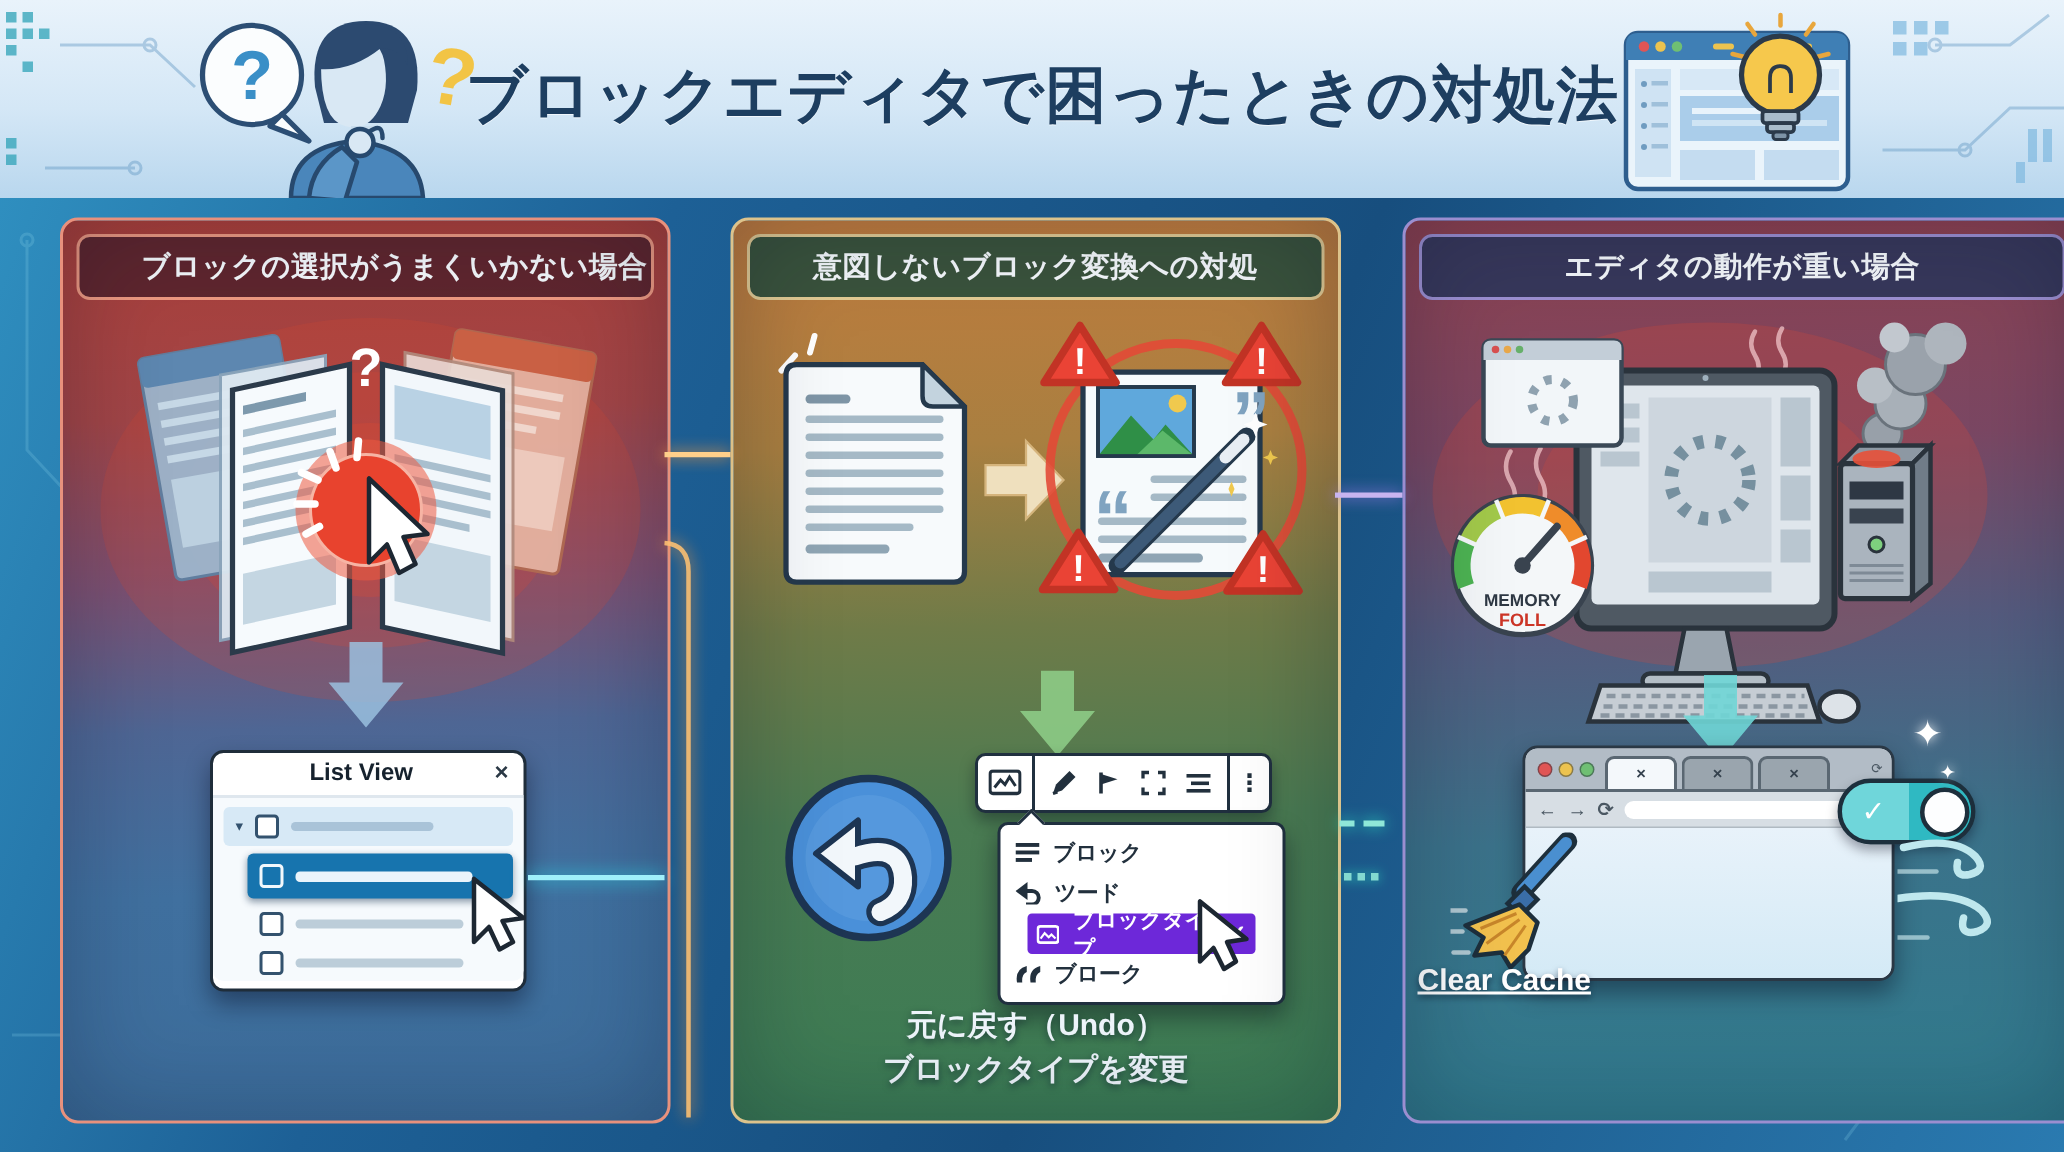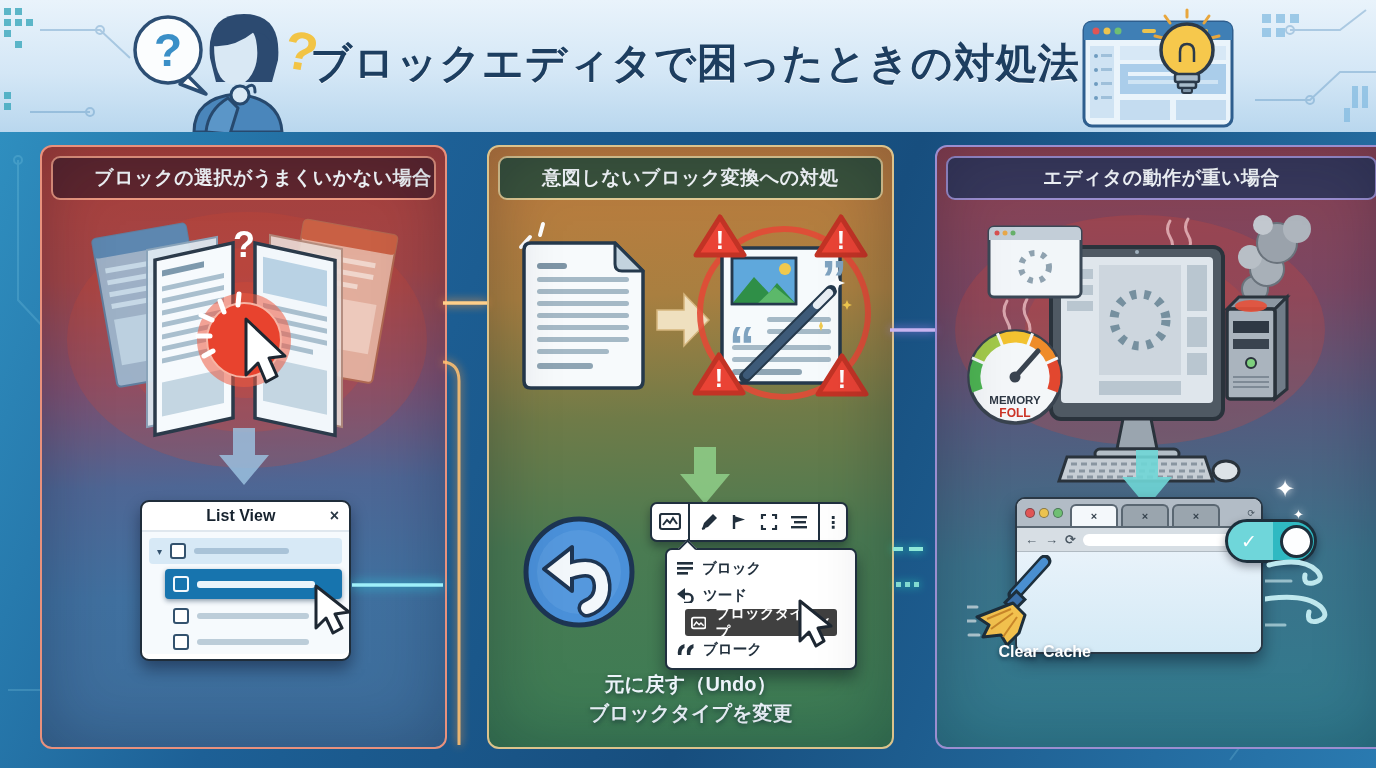--- a/index.html
+++ b/index.html
@@ -65,21 +65,21 @@
   .tc1{width:36px;border-right:2.5px solid #20303f;}
   .tmid{flex:1;display:flex;align-items:center;justify-content:space-around;padding:0 4px;}
   .tc-kebab{width:26px;border-left:2.5px solid #20303f;font-size:16px;font-weight:bold;color:#22303d;}
   .menu{position:absolute;left:176px;top:401px;width:188px;background:#fff;
     border:2.5px solid #20303f;border-radius:7px;padding:5px 0;
     box-shadow:0 8px 16px rgba(0,0,20,.4);font-family:Liberation Serif, serif;}
   .notch{position:absolute;top:-8px;left:14px;width:11px;height:11px;background:#fff;
     border-left:2.5px solid #20303f;border-top:2.5px solid #20303f;transform:rotate(45deg);}
   .mrow{height:27px;display:flex;align-items:center;gap:9px;padding:0 10px;
     font-size:14.5px;font-weight:bold;color:#22303d;}
-  .mrow.sel{background:#404040;color:#fff;border-radius:3px;margin:0 18px;padding:0 6px;}
+  .mrow.sel{background:#6d28d9;color:#fff;border-radius:3px;margin:0 18px;padding:0 6px;}
   .mcheck{margin-left:auto;font-size:15px;}
   .menu-cursor{position:absolute;left:308px;top:452px;}
   
   .bw-card{position:absolute;left:78px;top:350px;width:244px;height:153px;background:#eef5fa;
     border:2.5px solid #2a3845;border-radius:10px;box-shadow:0 8px 16px rgba(0,0,20,.4);
     display:flex;flex-direction:column;overflow:hidden;}
   .tabbar{height:27px;background:#b2bcc6;border-bottom:2px solid #5a6772;display:flex;align-items:flex-end;padding:0 6px;gap:3px;}
   .dots{display:flex;gap:4px;align-items:center;margin:0 4px 8px 2px;}
   .dot{width:8px;height:8px;border-radius:50%;border:1px solid rgba(40,50,60,.5);}
   .tab{width:44px;height:20px;border:2px solid #5a6772;border-bottom:none;border-radius:6px 6px 0 0;
@@ -93,22 +93,22 @@
   .bw-content{flex:1;background:linear-gradient(180deg,#e8f2fa,#d4eaf6);}
   .toggle{position:absolute;left:288px;top:372px;width:86px;height:38px;border:3px solid #1d2f3c;border-radius:22px;
     background:linear-gradient(90deg,#6fd6da 0%,#6fd6da 52%,#2fb9c2 52%);display:flex;align-items:center;
     box-shadow:0 4px 8px rgba(0,0,20,.35);}
   .toggle .tg-check{color:#fff;font-size:19px;font-weight:bold;margin-left:13px;}
   .knob{width:27px;height:27px;background:#fdfeff;border:3px solid #1d2f3c;border-radius:50%;margin-left:auto;margin-right:1px;}
   .sparkle{position:absolute;color:#fff;text-shadow:0 0 8px rgba(255,255,255,.9);}
   .sp1{left:338px;top:328px;font-size:24px;}
   .sp2{left:356px;top:360px;font-size:13px;}
   .broom{position:absolute;left:30px;top:408px;}
-  .cc-label{position:absolute;left:8px;top:496px;width:146px;text-align:right;font-size:16px;font-weight:bold;
-    color:#fff;text-shadow:0 2px 4px rgba(8,18,40,.6);}
+  .cc-label{position:absolute;left:8px;top:496px;width:146px;text-align:left;font-size:20px;font-weight:bold;
+    color:#fff;text-shadow:0 2px 4px rgba(8,18,40,.6);text-decoration:underline;}
   .wind{position:absolute;left:328px;top:400px;}
   
   .bg-circuit,.connectors{position:absolute;left:0;top:0;pointer-events:none;}
   .connectors{z-index:6;}
 </style>
 </head>
 <body>
 
 <div class="canvas">
 

